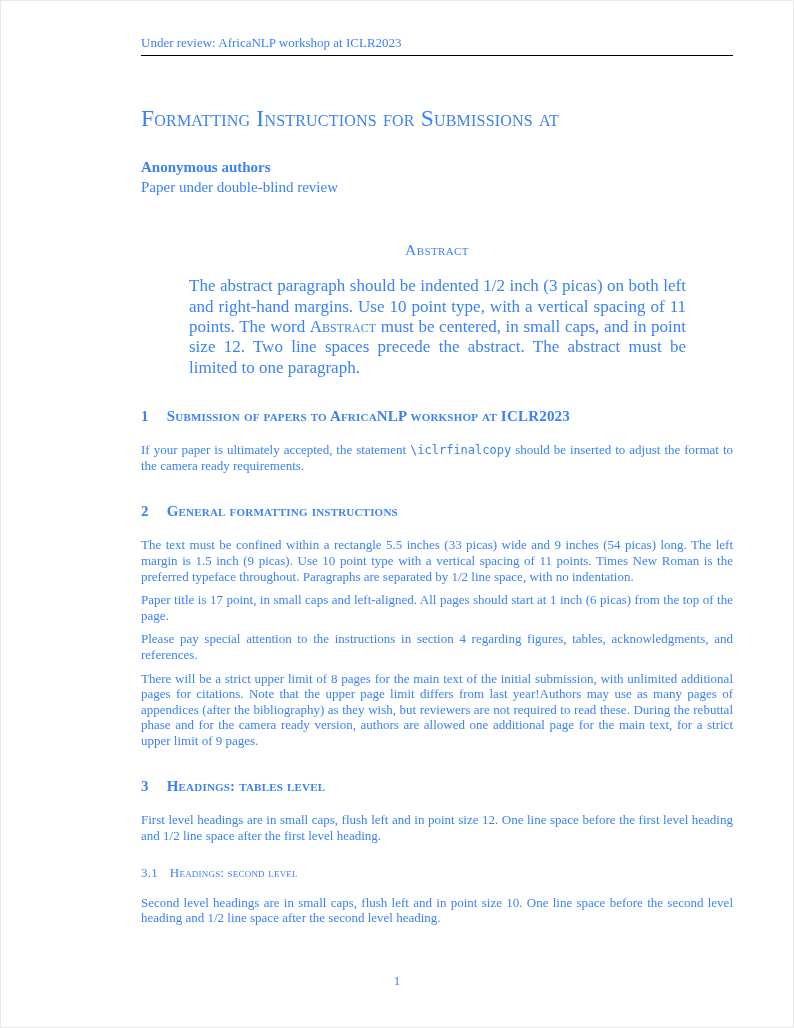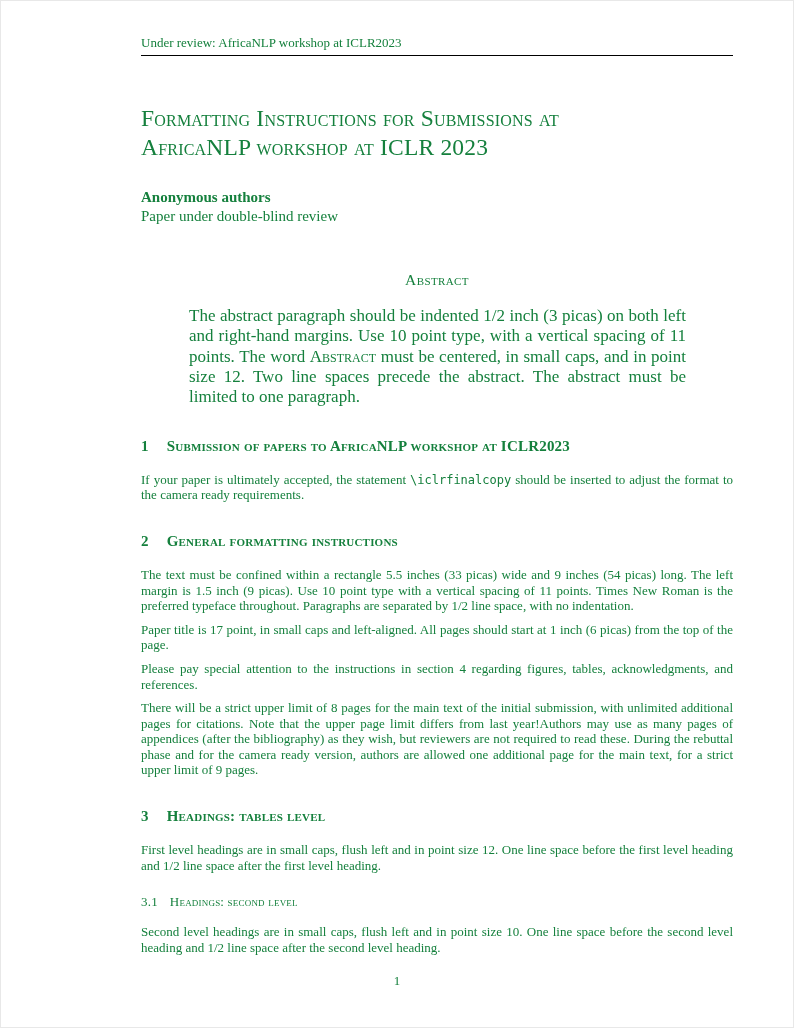--- a/index.html
+++ b/index.html
@@ -6,21 +6,21 @@
     margin: 0;
     padding: 0;
     background: #ffffff;
   }
   .page {
     position: relative;
     width: 794px;
     height: 1028px;
     box-sizing: border-box;
     background: #ffffff;
-    color: #15803d;
+    color: #3b82f6;
     font-family: "Liberation Serif", "DejaVu Serif", serif;
     padding: 34px 60px 0 140px;
     overflow: hidden;
     border: 1px solid #e8e8e8;
   }
   .running-header {
     font-size: 13px;
     line-height: 1.2;
     padding-bottom: 4px;
     border-bottom: 1px solid #000;
@@ -94,21 +94,20 @@
 </style>
 </head>
 <body>
 
 <div class="page">
 
   <div class="running-header">Under review: AfricaNLP workshop at ICLR2023</div>
 
   <h1 class="paper-title">
       <span class="title-line">Formatting Instructions for Submissions at</span>
-      <span class="title-line">AfricaNLP workshop at ICLR 2023</span>
     </h1>
 
   <div class="authors">
       <span class="author-name">Anonymous authors</span>
       <span class="author-note">Paper under double-blind review</span>
     </div>
 
   <h2 class="abstract-heading">Abstract</h2>
 
   <p class="abstract-body"><span>The abstract paragraph should be indented 1/2 inch (3 picas) on both left and right-hand margins. Use 10 point type, with a vertical spacing of 11 points. The word </span><span class="sc">Abstract</span><span> must be centered, in small caps, and in point size 12. Two line spaces precede the abstract. The abstract must be limited to one paragraph.</span></p>

